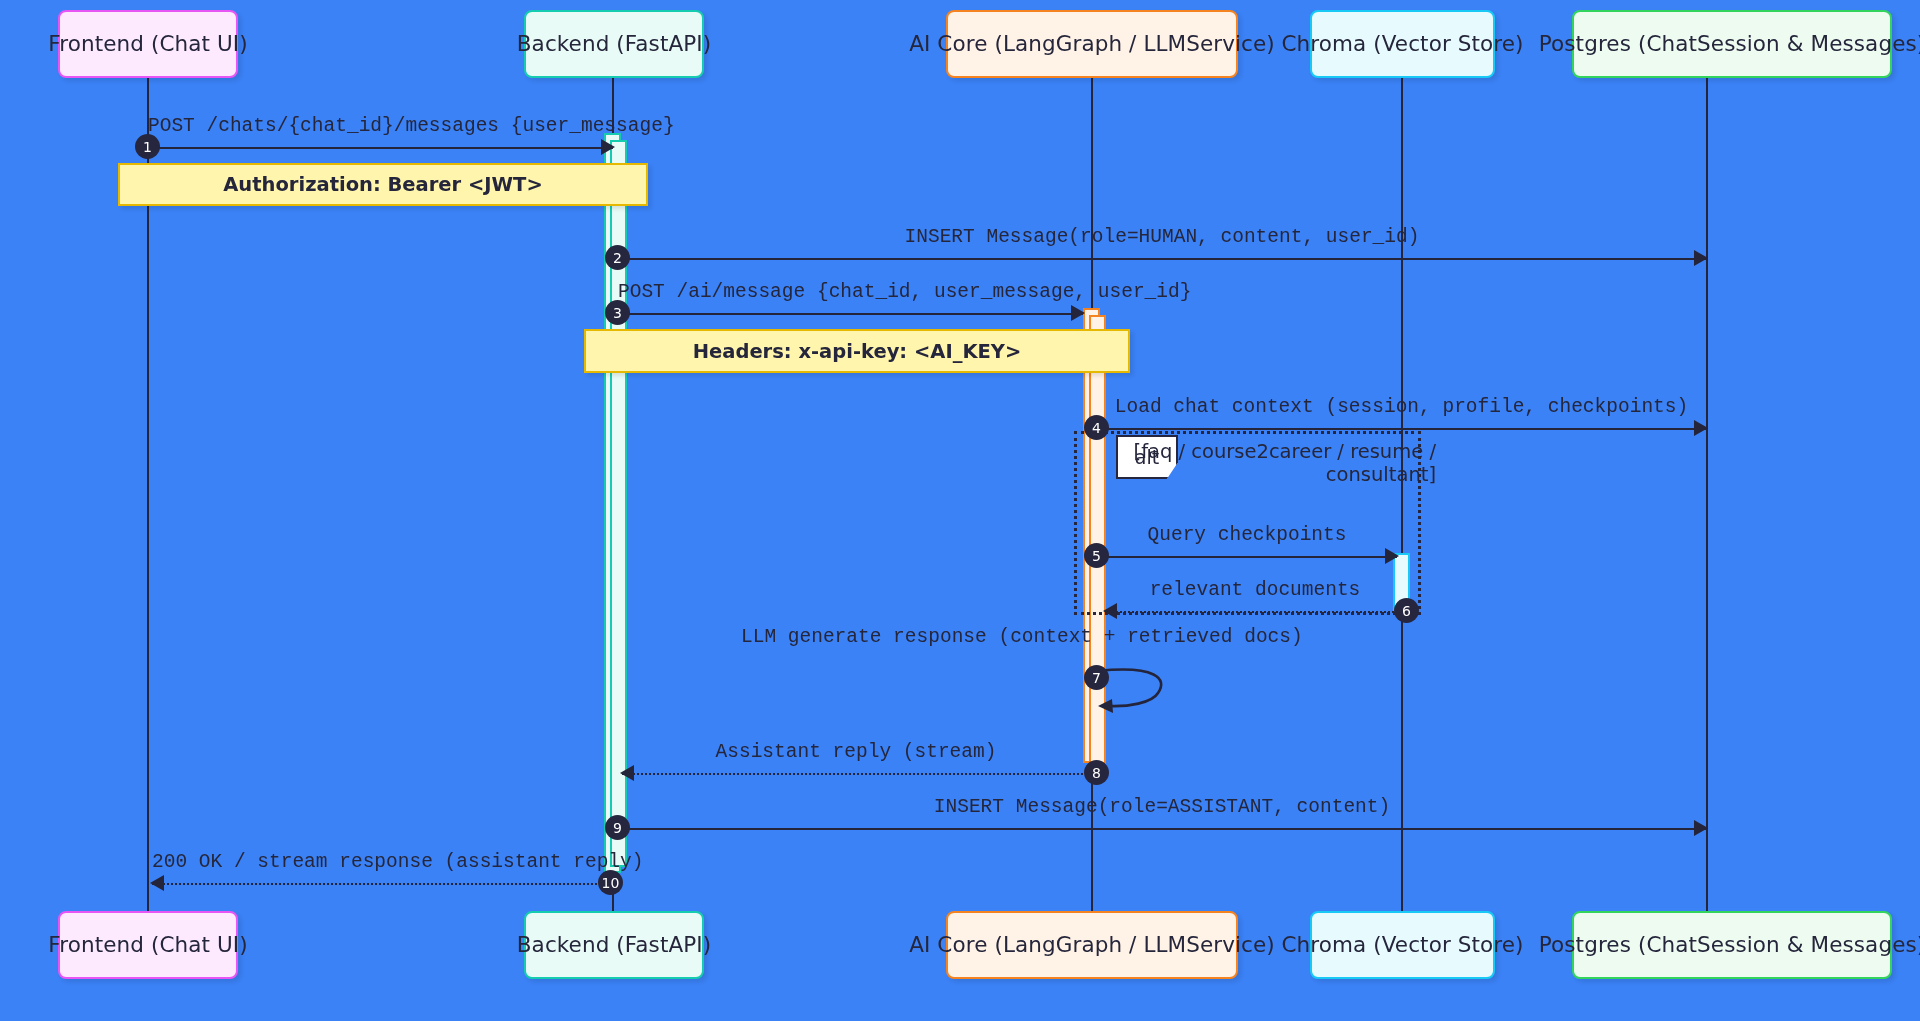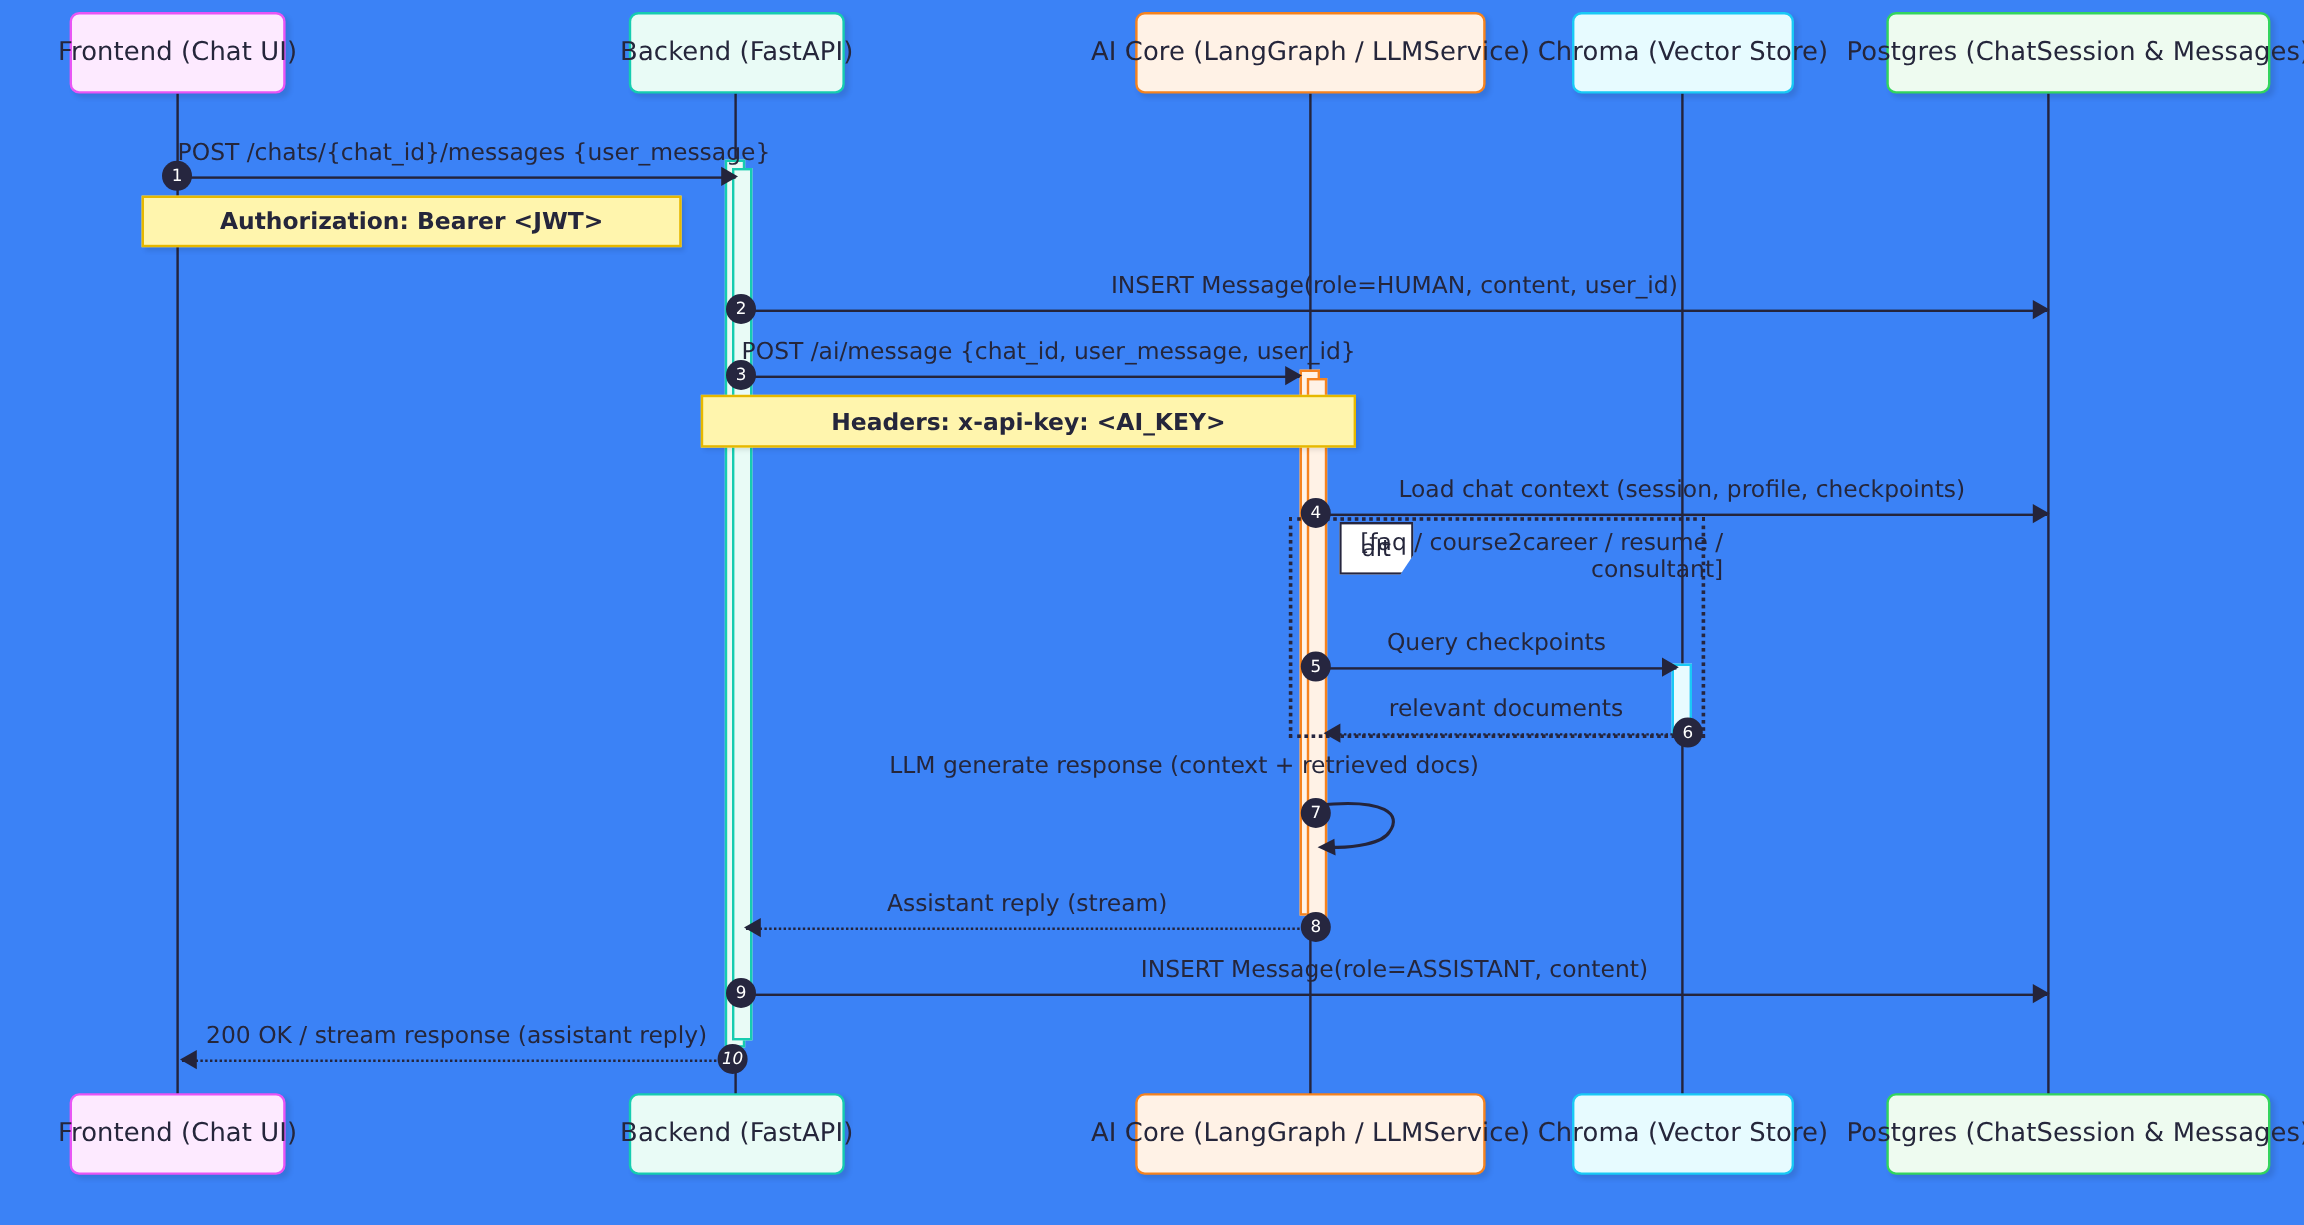--- a/index.html
+++ b/index.html
@@ -75,20 +75,21 @@
 
   .msg-label{
     position:absolute;
     bottom:9px;
     width:100%;
     text-align:center;
     font-size:19.5px;
     line-height:1.2;
     color:#25263b;
     white-space:nowrap;
+    font-family:Liberation Mono, monospace;
   }
 
   
   .seqnum{
     position:absolute;
     width:25px;height:25px;
     border-radius:50%;
     background:#26263f;
     color:#ffffff;
     font-size:14px;
@@ -202,21 +203,21 @@
 
   <div class="msg" style="left:148px;top:147px;width:465px;">
     <div class="line"></div>
     <div class="arrowhead right"></div>
     <div class="msg-label">POST /chats/{chat_id}/messages {user_message}</div>
   </div>
   <div class="seqnum" style="left:135px;top:134px;">
     <span>1</span>
   </div>
 
-  <div class="note" style="left:118px;top:163px;width:450px;height:43px;">
+  <div class="note" style="left:118px;top:163px;width:530px;height:43px;">
     <span>Authorization: Bearer &lt;JWT&gt;</span>
   </div>
 
   <div class="msg" style="left:618px;top:258px;width:1088px;">
     <div class="line"></div>
     <div class="arrowhead right"></div>
     <div class="msg-label">INSERT Message(role=HUMAN, content, user_id)</div>
   </div>
   <div class="seqnum" style="left:605px;top:245px;">
     <span>2</span>
@@ -291,17 +292,17 @@
   </div>
   <div class="seqnum" style="left:605px;top:815px;">
     <span>9</span>
   </div>
 
   <div class="msg dashed" style="left:152px;top:883px;width:457px;">
     <div class="line"></div>
     <div class="arrowhead left"></div>
     <div class="msg-label">200 OK / stream response (assistant reply)</div>
   </div>
-  <div class="seqnum" style="left:598px;top:870px;font-style:italic;">
+  <div class="seqnum" style="left:598px;top:870px;">
     <span>10</span>
   </div>
 
 </div>
 
 </body></html>

